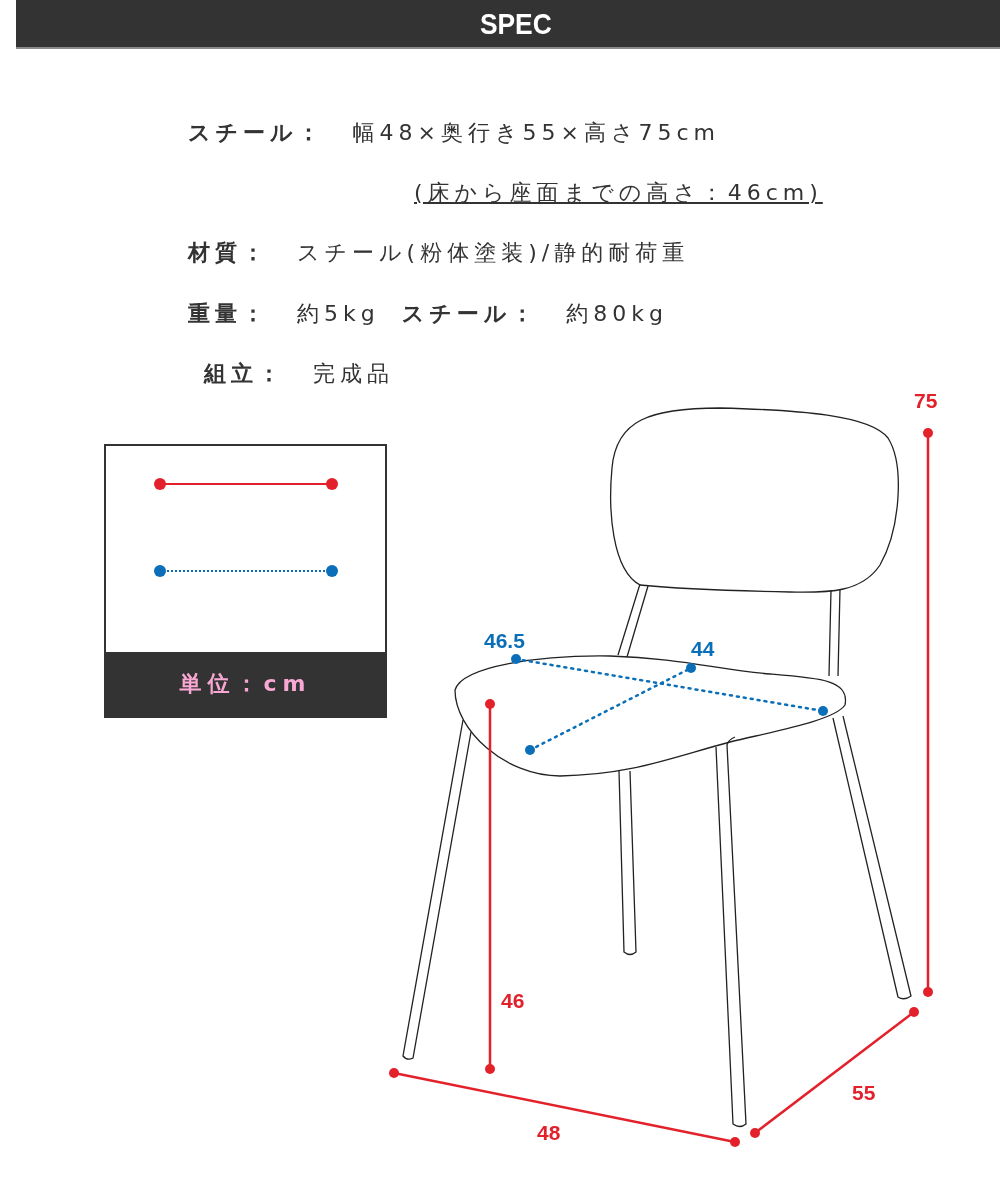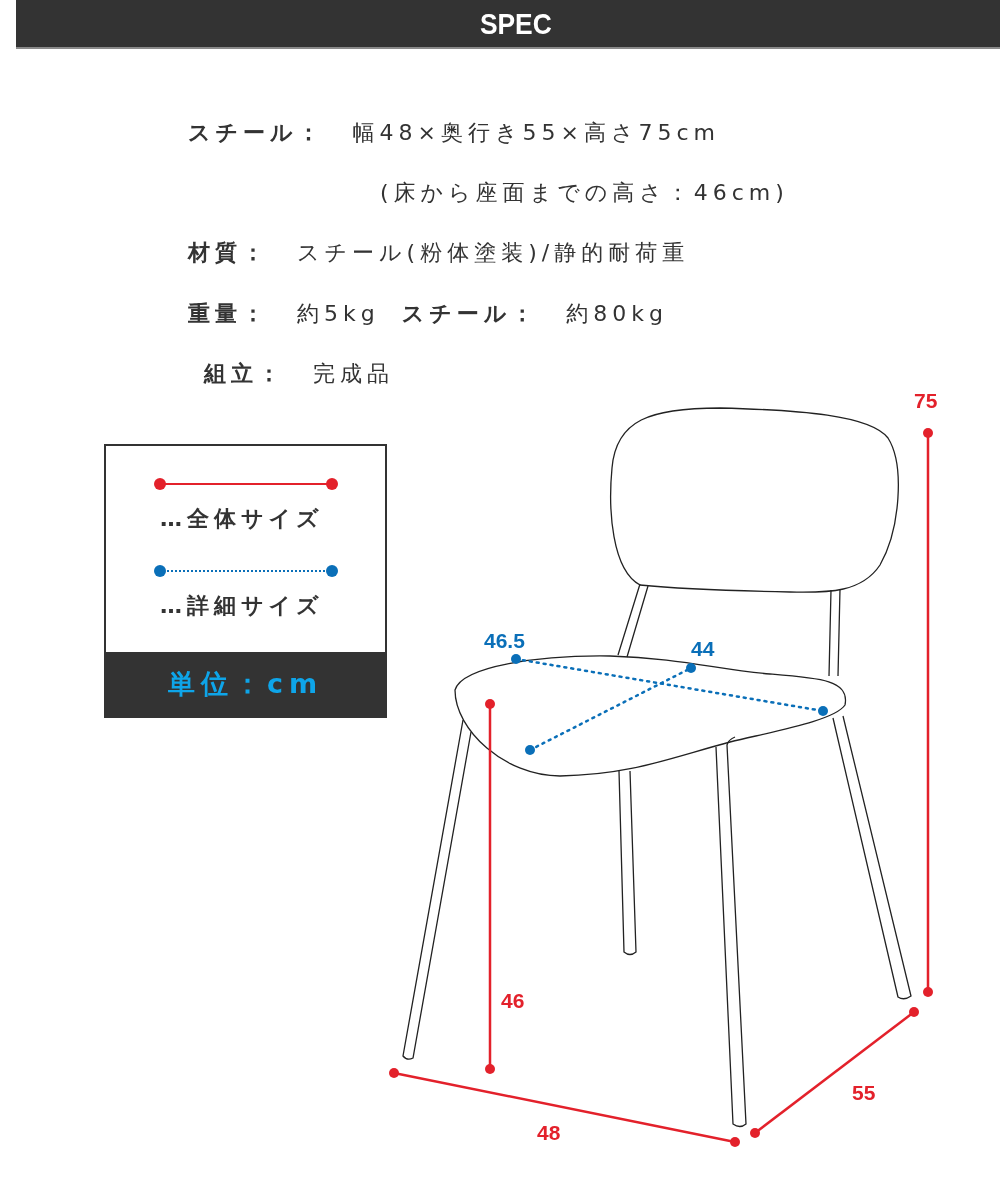--- a/index.html
+++ b/index.html
@@ -31,66 +31,64 @@
   .legend-line .dot {
     position: absolute; top: 0; width: 12px; height: 12px; border-radius: 50%;
   }
   .legend-line .bar { position: absolute; left: 6px; right: 6px; top: 5px; height: 2px; }
   .legend-label {
     position: absolute; left: 54px; font-size: 22px; font-weight: bold;
     letter-spacing: 5px; color: #333333; white-space: nowrap;
   }
   .legend-footer {
     position: absolute; left: 0; bottom: 0; width: 100%; height: 64px;
-    background: #333333; color: #0ea5e9; display: flex; align-items: center;
-    justify-content: center; font-size: 27px; font-weight: bold; letter-spacing: 6px;
+    background: #333333; color: #f9a8d4; display: flex; align-items: center;
+    justify-content: center; font-size: 22px; font-weight: bold; letter-spacing: 6px;
   }
 
   .diagram { position: absolute; left: 0; top: 0; width: 1000px; height: 1177px; }
   .dim-label {
     font-family: "Liberation Sans", sans-serif; font-weight: bold; font-size: 21px;
   }
 </style>
 </head>
 <body>
 
 <div class="header-bar">
   <span class="header-title">SPEC</span>
 </div>
 
 <div class="spec-line" style="left:188px; top:118px;">
   <span class="lbl">スチール：</span><span class="val">幅48×奥行き55×高さ75cm</span>
 </div>
-<div class="spec-line" style="left:352px; top:178px;">
+<div class="spec-line" style="left:386px; top:178px;text-decoration:underline;">
   <span class="val">(床から座面までの高さ：46cm)</span>
 </div>
 <div class="spec-line" style="left:188px; top:238px;">
   <span class="lbl">材質：</span><span class="val">スチール(粉体塗装)/静的耐荷重</span>
 </div>
 <div class="spec-line" style="left:188px; top:299px;">
   <span class="lbl">重量：</span><span class="val">約5kg</span><span style="display:inline-block;width:22px;"></span><span class="lbl">スチール：</span><span class="val">約80kg</span>
 </div>
 <div class="spec-line" style="left:204px; top:359px;">
   <span class="lbl">組立：</span><span class="val">完成品</span>
 </div>
 
 <div class="legend-box">
   <div class="legend-line" style="top:32px;">
     <span class="dot" style="left:0; background:#e3212b;"></span>
     <span class="bar" style="background:#e3212b;"></span>
     <span class="dot" style="right:0; background:#e3212b;"></span>
   </div>
-  <div class="legend-label" style="top:58px;">…全体サイズ</div>
 
   <div class="legend-line" style="top:119px;">
     <span class="dot" style="left:0; background:#0a6fb8;"></span>
     <span class="bar" style="height:0; top:5px; border-top:2px dotted #0a6fb8;"></span>
     <span class="dot" style="right:0; background:#0a6fb8;"></span>
   </div>
-  <div class="legend-label" style="top:145px;">…詳細サイズ</div>
 
   <div class="legend-footer">
     <span>単位：cm</span>
   </div>
 </div>
 
 <svg class="diagram" viewBox="0 0 1000 1177" xmlns="http://www.w3.org/2000/svg">
   <g fill="none" stroke="#222222" stroke-width="1.3">
 
     <path d="M640 585 C612 570 608 510 612 468 C616 420 650 408 720 408 C800 410 870 415 888 438 C905 465 900 530 880 565 C862 592 830 593 790 592 C740 591 690 590 640 585 Z"></path>

